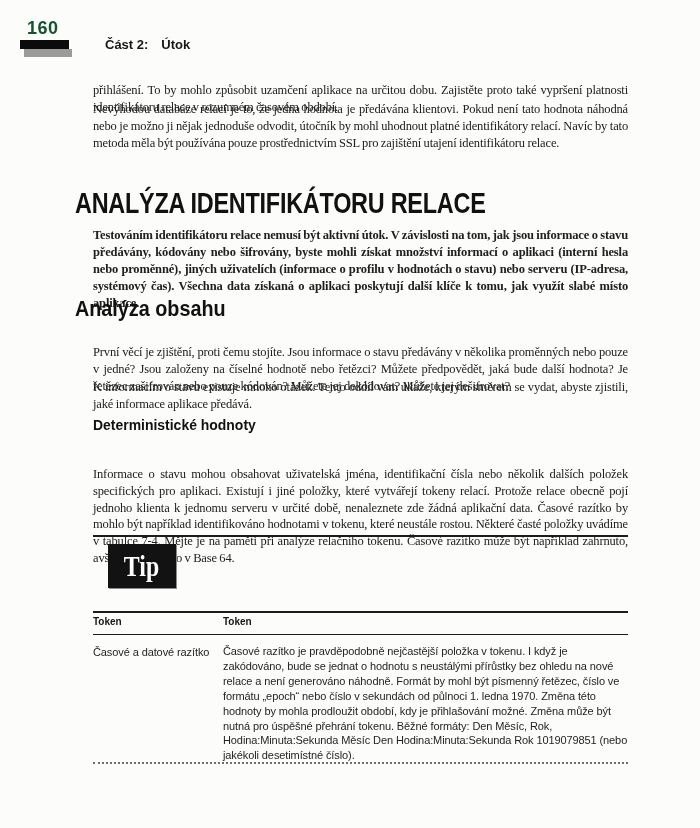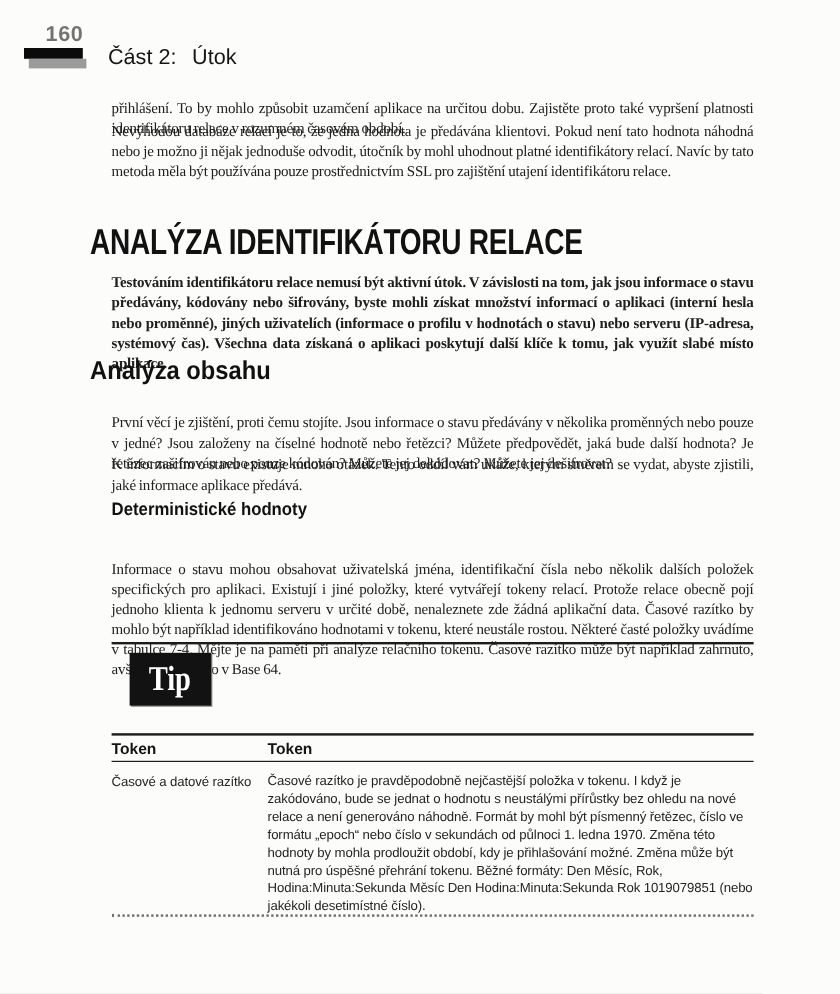--- a/index.html
+++ b/index.html
@@ -8,37 +8,37 @@
     width: 700px;
     height: 828px;
     background: #fcfcfb;
     font-family: "Liberation Serif", serif;
     color: #1e1e1e;
     overflow: hidden;
   }
 
   
   .pagenum {
-    position: absolute; left: 38px; top: 18px;
+    position: absolute; left: 27px; top: 18px;
     font-family: "Liberation Sans", sans-serif;
-    font-weight: bold; font-size: 18px; color: #737373;
+    font-weight: bold; font-size: 18px; color: #14532d;
     letter-spacing: 0.5px;
   }
   .bar-black {
     position: absolute; left: 20px; top: 40px;
     width: 49px; height: 9px; background: #0b0b0b;
   }
   .bar-gray {
     position: absolute; left: 24px; top: 49px;
     width: 48px; height: 8px; background: #9b9b9b;
   }
   .running-header {
-    position: absolute; left: 90px; top: 37px;
+    position: absolute; left: 105px; top: 37px;
     font-family: "Liberation Sans", sans-serif;
-    font-weight: normal; font-size: 18px; color: #161616;
+    font-weight: bold; font-size: 13px; color: #161616;
   }
   .running-header .part { margin-right: 13px; }
 
   
   .para {
     position: absolute; left: 93px; width: 535px;
     font-size: 12.5px; line-height: 17px;
     letter-spacing: -0.15px; word-spacing: -0.5px;
     text-align: justify; color: #202020;
   }
@@ -98,21 +98,21 @@
     position: absolute; left: 171px; top: 540px; width: 458px;
     font-family: "Liberation Sans", sans-serif;
     font-size: 12.8px; line-height: 18.4px; color: #242424;
     text-align: justify; letter-spacing: -0.1px;
   }
 
   
   .col-head {
     position: absolute; top: 616px;
     font-family: "Liberation Sans", sans-serif;
-    font-weight: bold; font-size: 13px; color: #141414;
+    font-weight: bold; font-size: 10px; color: #141414;
   }
   .col-head.token { left: 93px; }
   .col-head.popis { left: 223px; }
   .cell {
     position: absolute; top: 644px;
     font-family: "Liberation Sans", sans-serif;
     font-size: 11px; color: #242424; letter-spacing: -0.1px;
   }
   .cell-token { left: 93px; width: 118px; line-height: 17.5px; }
   .cell-popis { left: 223px; width: 406px; line-height: 14.9px; text-align: left; }

